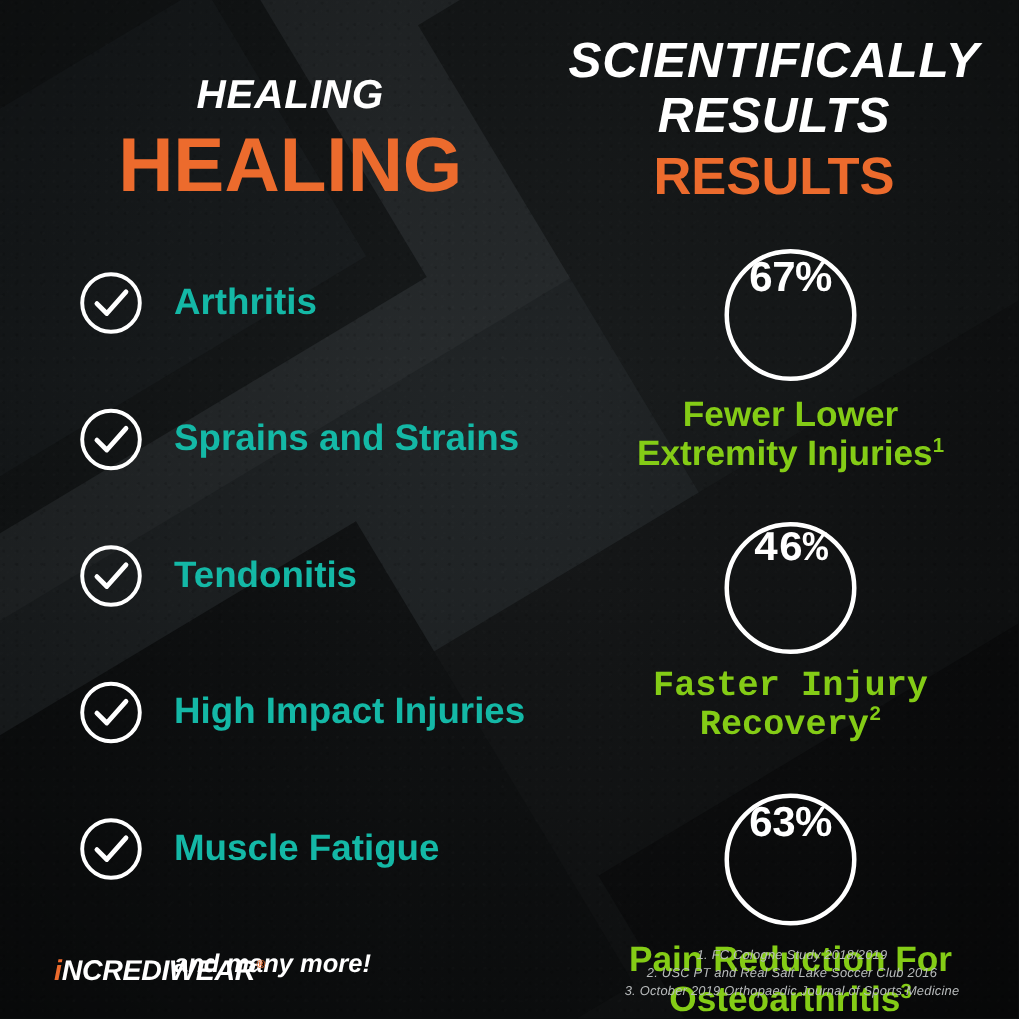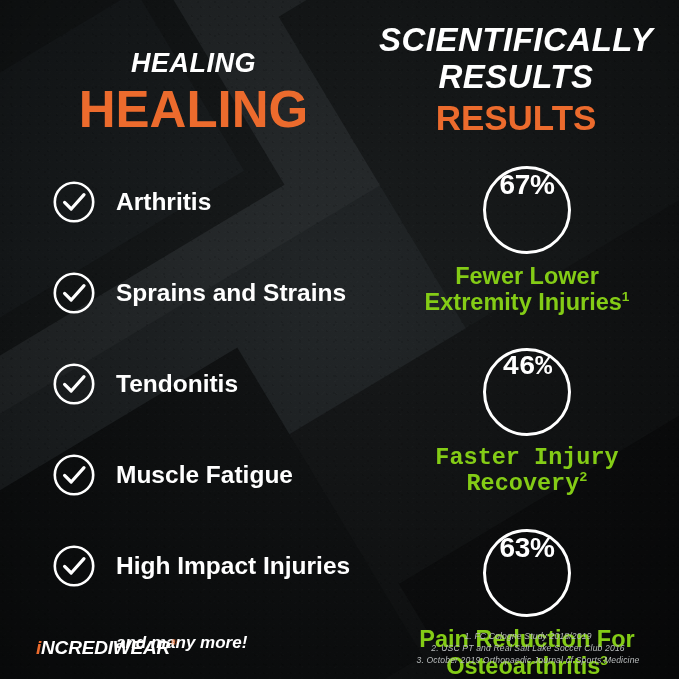--- a/index.html
+++ b/index.html
@@ -137,21 +137,21 @@
   .check-row:last-of-type { margin-bottom: 0; }
   .check-icon {
     flex: 0 0 auto;
     width: 44px;
     height: 44px;
   }
   .check-label {
     margin-left: 20px;
     font-size: 24.5px;
     font-weight: bold;
-    color: #ffffff;
+    color: #14b8a6;
     white-space: nowrap;
   }
   .more-note {
     margin-left: 64px;
     margin-top: 2px;
     font-size: 17px;
     font-weight: bold;
     font-style: italic;
     color: #ffffff;
   }
@@ -292,31 +292,31 @@
         <span class="check-label">Tendonitis</span>
       </div>
 
       <div class="check-row">
         <span class="check-icon">
           <svg viewBox="0 0 44 44" width="44" height="44" aria-hidden="true">
             <circle cx="22" cy="22" r="19.2" fill="none" stroke="#ffffff" stroke-width="2.6"></circle>
             <path d="M12.6 22.4 L19.2 29 L32 14.6" fill="none" stroke="#ffffff" stroke-width="3.2" stroke-linecap="round" stroke-linejoin="round"></path>
           </svg>
         </span>
+        <span class="check-label">High Impact Injuries</span>
+      </div>
+
+      <div class="check-row">
+        <span class="check-icon">
+          <svg viewBox="0 0 44 44" width="44" height="44" aria-hidden="true">
+            <circle cx="22" cy="22" r="19.2" fill="none" stroke="#ffffff" stroke-width="2.6"></circle>
+            <path d="M12.6 22.4 L19.2 29 L32 14.6" fill="none" stroke="#ffffff" stroke-width="3.2" stroke-linecap="round" stroke-linejoin="round"></path>
+          </svg>
+        </span>
         <span class="check-label">Muscle Fatigue</span>
-      </div>
-
-      <div class="check-row">
-        <span class="check-icon">
-          <svg viewBox="0 0 44 44" width="44" height="44" aria-hidden="true">
-            <circle cx="22" cy="22" r="19.2" fill="none" stroke="#ffffff" stroke-width="2.6"></circle>
-            <path d="M12.6 22.4 L19.2 29 L32 14.6" fill="none" stroke="#ffffff" stroke-width="3.2" stroke-linecap="round" stroke-linejoin="round"></path>
-          </svg>
-        </span>
-        <span class="check-label">High Impact Injuries</span>
       </div>
 
       <div class="more-note">and many more!</div>
     </div>
 
     <div class="stats">
 
       <div class="stat-block">
         <div class="stat-circle">
           <span class="stat-value">67%</span>

